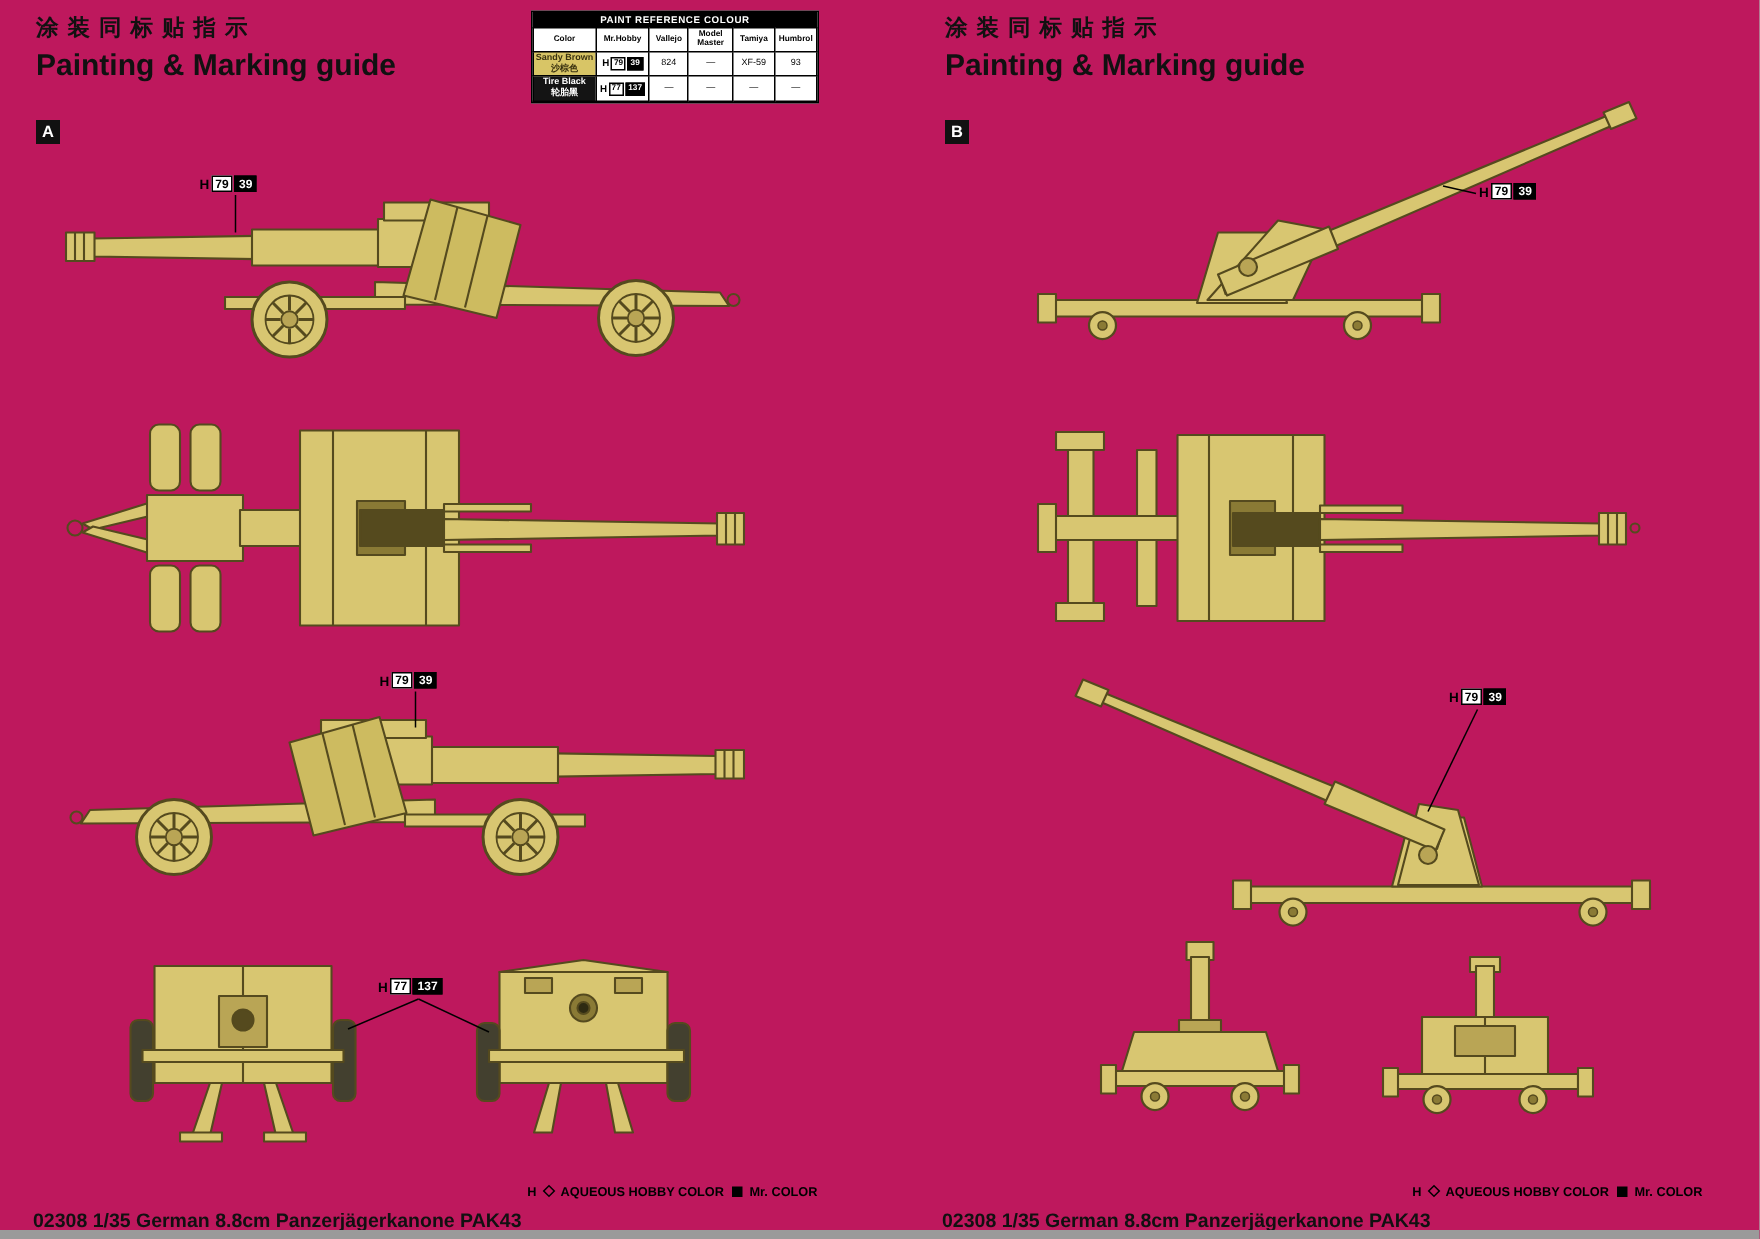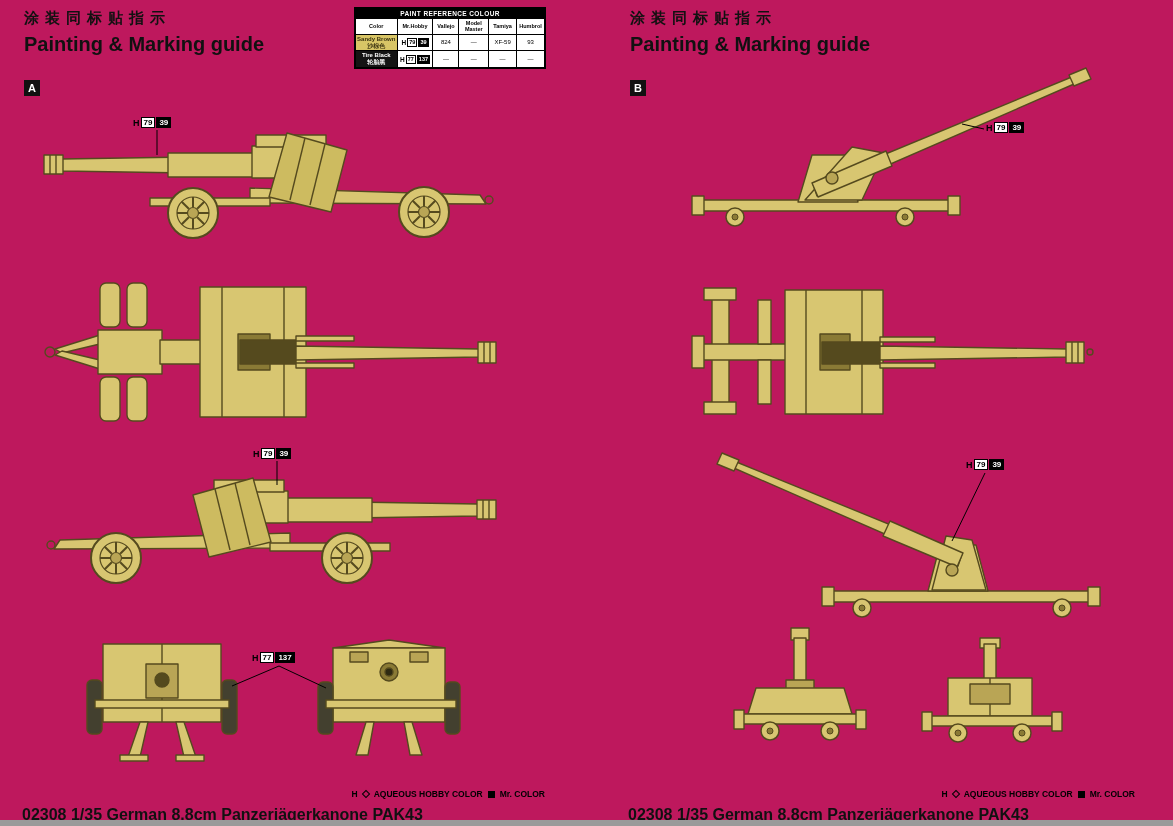--- a/index.html
+++ b/index.html
@@ -24,21 +24,21 @@
   .ptable table{border-collapse:collapse;width:100%}
   .ptable th,.ptable td{border:0.5px solid #000;text-align:center;vertical-align:middle;
                         padding:1px;font-size:6px;line-height:1.15;height:15px}
   .ptable th{font-weight:bold;font-size:5.5px;height:11px}
   .swatch-cell{font-size:5px;font-weight:bold;line-height:1.2}
   .ptable .cellflex{display:flex;justify-content:center}
   .footerline{display:flex;align-items:center;justify-content:flex-end;gap:5px;
               font-weight:bold;font-size:8.5px;color:#000}
   .diamond{width:6px;height:6px;border:1.2px solid #000;transform:rotate(45deg);display:inline-block}
   .blacksq{width:7px;height:7px;background:#000;display:inline-block}
-  .caption{font-weight:bold;font-size:16px;color:#111}
+  .caption{font-weight:bold;font-size:13px;color:#111}
 </style>
 </head>
 <body>
 
 <div class="page">
 
   <svg class="art" width="1173" height="826" viewBox="0 0 1173 826">
     <defs>
       <g id="wheel">
         <circle r="25" fill="#d8c671" stroke="#554a1e" stroke-width="2"></circle>

